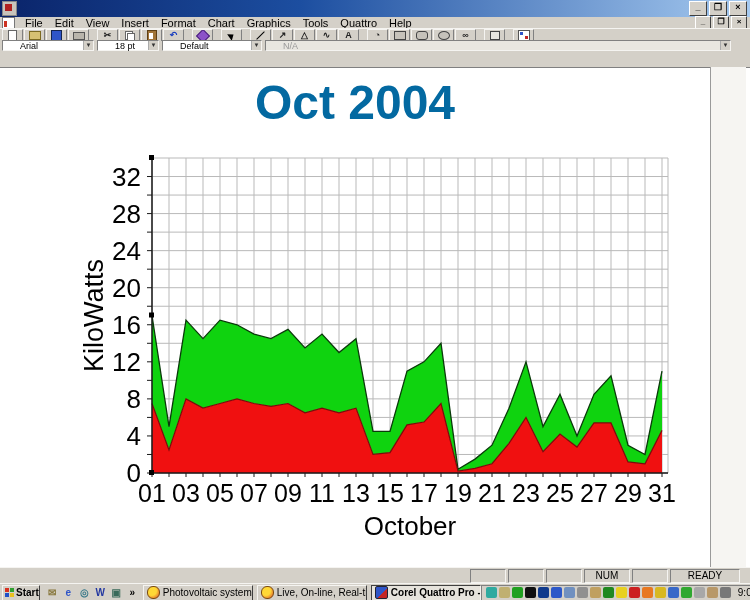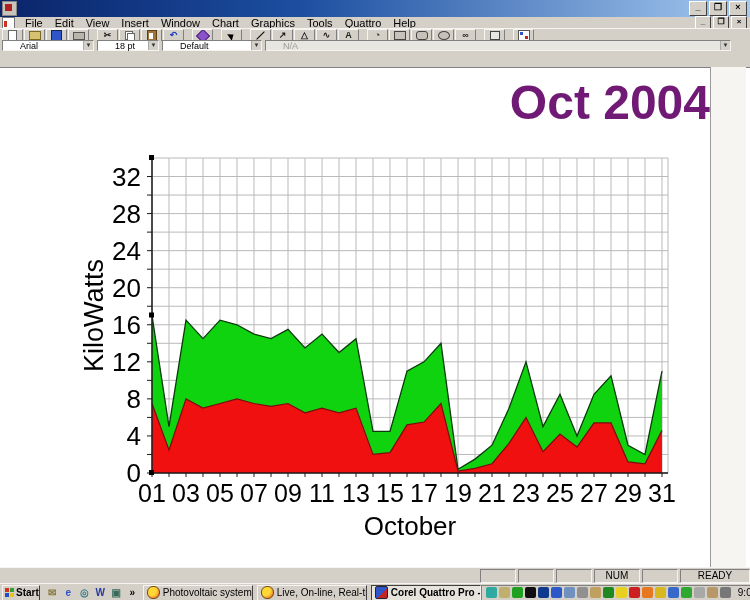--- a/index.html
+++ b/index.html
@@ -66,21 +66,21 @@
     padding-left:14px;line-height:12px;}
   #nbbtn{width:15px;height:13px;margin-left:2px;background:#d4d0c8;border:1px solid;
     border-color:#f5f4f1 #808080 #808080 #f5f4f1;display:flex;align-items:center;justify-content:center;}
   #nbbtn .pic{width:8px;height:8px;background:#b8cde0;border:1px solid #567;}
   #editline{margin-left:10px;height:12px;flex:1;margin-right:4px;background:#fff;
     border:1px solid;border-color:#808080 #f5f4f1 #f5f4f1 #808080;}
   
   #canvas{left:0;top:67px;width:750px;height:500px;background:#fff;border-top:1px solid #808080;}
   #page-edge{left:710px;top:67px;width:1px;height:500px;background:#9a9a9a;}
   #page-margin{left:711px;top:67px;width:35px;height:500px;background:#f6f5f2;}
-  #chart-title{left:0;top:75px;width:710px;text-align:right;font-size:48px;font-weight:bold;color:#701a75;letter-spacing:0px;}
+  #chart-title{left:0;top:75px;width:710px;text-align:center;font-size:48px;font-weight:bold;color:#0369a1;letter-spacing:0px;}
   #chart-svg{left:0;top:67px;}
   
   #statusbar{left:0;top:567px;width:750px;height:16px;background:#d4d0c8;border-top:1px solid #f5f4f1;
     display:flex;align-items:center;font-size:10px;color:#000;}
   .scell{height:12px;border:1px solid;border-color:#808080 #f5f4f1 #f5f4f1 #808080;
     margin-right:2px;line-height:12px;padding:0 4px;text-align:center;}
   
   #taskbar{left:0;top:583px;width:750px;height:17px;background:#d4d0c8;border-top:1px solid #f5f4f1;
     display:flex;align-items:center;font-size:10px;}
   #startbtn{width:48px;height:14px;margin-left:2px;background:#d4d0c8;border:1px solid;
@@ -112,21 +112,21 @@
     <div id="appicon"></div>
     <div class="winbtns">
       <div class="wbtn">_</div>
       <div class="wbtn">❐</div>
       <div class="wbtn">×</div>
     </div>
   </div>
 
   <div class="abs" id="menubar">
     <div id="docicon"></div>
-    <span id="menu-items"><span class="menu-item">File</span><span class="menu-item">Edit</span><span class="menu-item">View</span><span class="menu-item">Insert</span><span class="menu-item">Window</span><span class="menu-item">Chart</span><span class="menu-item">Graphics</span><span class="menu-item">Tools</span><span class="menu-item">Quattro</span><span class="menu-item">Help</span></span>
+    <span id="menu-items"><span class="menu-item">File</span><span class="menu-item">Edit</span><span class="menu-item">View</span><span class="menu-item">Insert</span><span class="menu-item">Format</span><span class="menu-item">Chart</span><span class="menu-item">Graphics</span><span class="menu-item">Tools</span><span class="menu-item">Quattro</span><span class="menu-item">Help</span></span>
     <div class="winbtns">
       <div class="wbtn small">_</div>
       <div class="wbtn small">❐</div>
       <div class="wbtn small">×</div>
     </div>
   </div>
 
   <div class="abs" id="toolbar">
       <span style="width:2px"></span>
       <div class="tbtn">
@@ -351,21 +351,21 @@
 
   <div class="abs" id="statusbar">
     <span style="flex:1"></span>
     <span id="status-cells" style="display:flex">
         <span class="scell" style="width: 26px;"></span>
         <span class="scell" style="width: 26px;"></span>
         <span class="scell" style="width: 26px;"></span>
         <span class="scell" style="width: 36px;">NUM</span>
         <span class="scell" style="width: 26px;"></span>
       </span>
-    <span class="scell" style="width:60px;margin-right:0">READY</span>
+    <span class="scell" style="width:60px;margin-right:10px">READY</span>
   </div>
 
   <div class="abs" id="taskbar">
     <div id="startbtn">
       <span id="startflag">
         <i style="background:#d83020"></i>
           <i style="background:#30a030"></i>
           <i style="background:#2050c8"></i>
           <i style="background:#e8c020"></i>
       </span>

